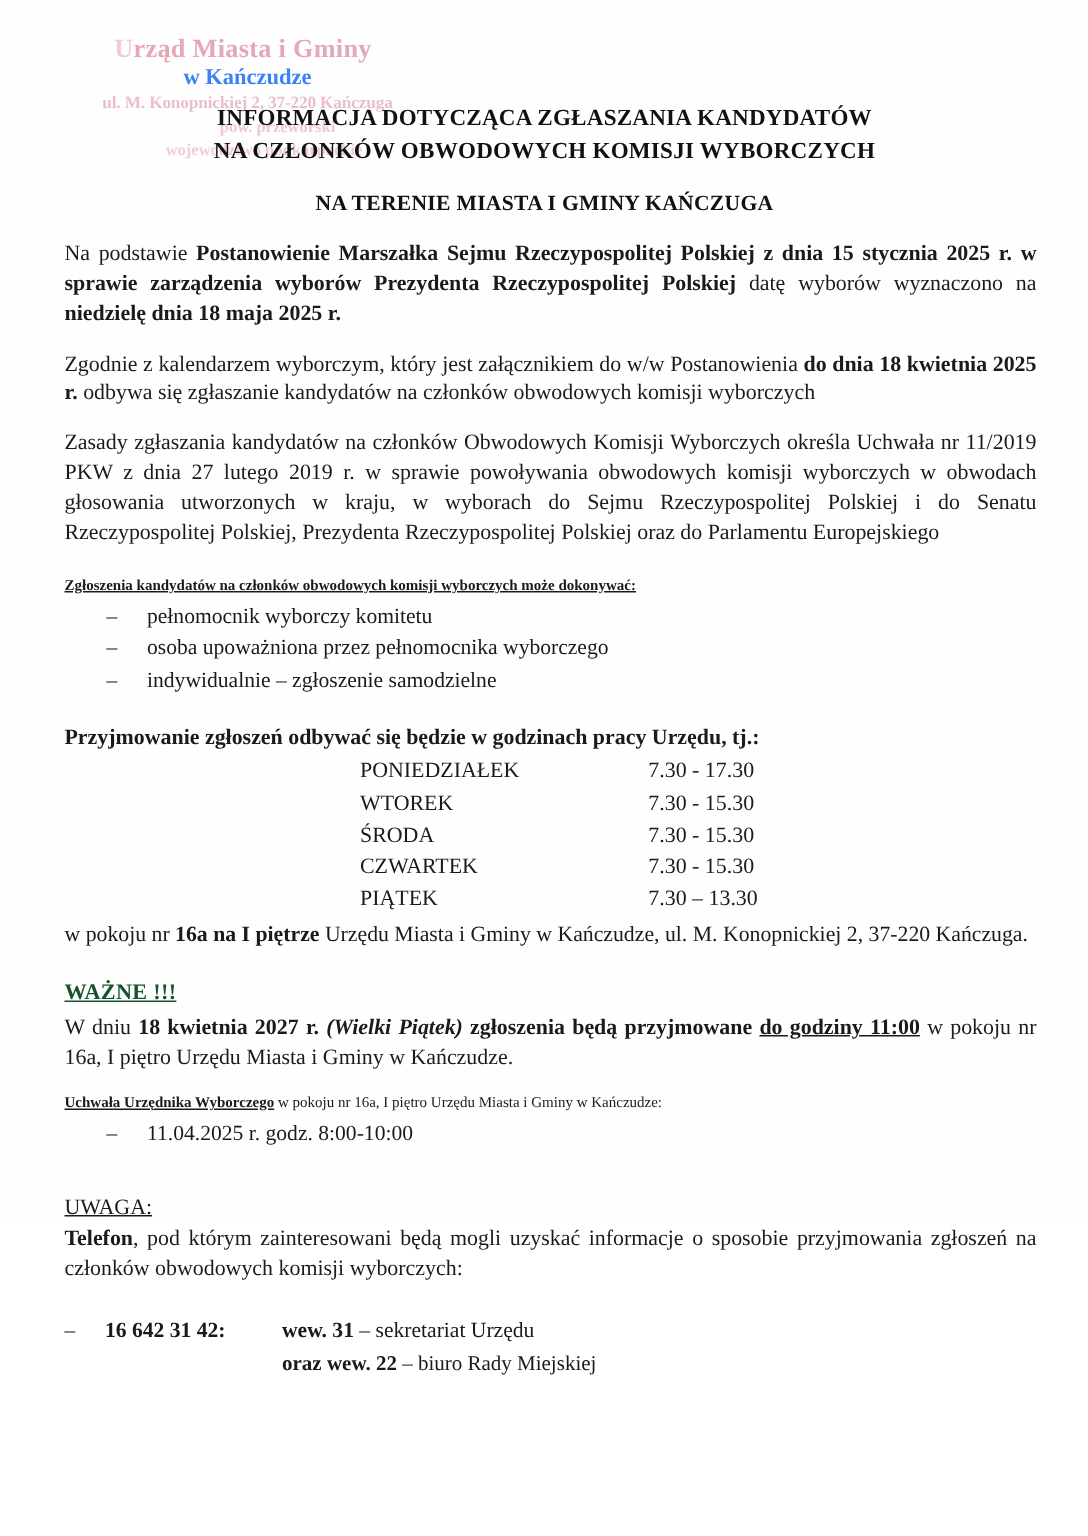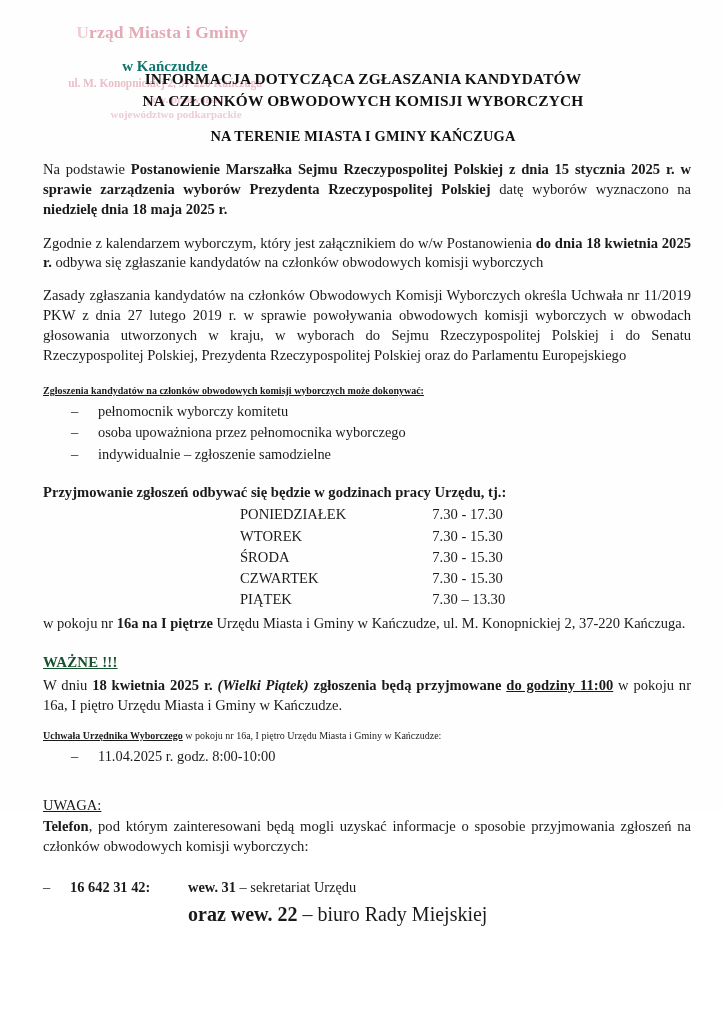--- a/index.html
+++ b/index.html
@@ -41,22 +41,22 @@
     font-weight: bold;
     color: #e4a9b6;
     letter-spacing: 0.2px;
     white-space: nowrap;
     margin-left: -6px;
   }
   .lh-l1 .faint { color: #f0cdd5; }
   .lh-l2 {
     font-size: 15px;
     font-weight: bold;
-    color: #0f766e;
-    margin-top: 15px;
+    color: #3b82f6;
+    margin-top: 1px;
   }
   .lh-l3 {
     font-size: 11.5px;
     font-weight: bold;
     color: #e9bfc8;
     margin-top: 2px;
     letter-spacing: -0.1px;
   }
   .lh-l4 {
     font-size: 11px;
@@ -194,21 +194,21 @@
     left: 0;
     top: 0;
   }
   .phone-num {
     font-weight: bold;
     display: inline-block;
     width: 118px;
   }
   .phone-ext { font-weight: bold; }
   .phone-sub {
-    font-size: 20px;
+    font-size: 14px;
     line-height: 1.5;
     padding-left: 145px;
   }
 
   .uwaga-head {
     font-size: 14.6px;
     text-decoration: underline;
     margin: 30px 0 3px 0;
   }
 </style>
@@ -269,21 +269,21 @@
           <td class="day">PIĄTEK</td>
           <td class="time">7.30 – 13.30</td>
         </tr>
       </tbody>
     </table>
 
     <div class="room-line"><span>w pokoju nr </span><b>16a na I piętrze</b><span> Urzędu Miasta i Gminy w Kańczudze, ul. M. Konopnickiej 2, 37-220 Kańczuga.</span></div>
 
     <div class="wazne">WAŻNE !!!</div>
 
-    <p class="para"><span>W dniu </span><b>18 kwietnia 2025 r.</b><span class="bi"> (Wielki Piątek)</span><b> zgłoszenia będą przyjmowane </b><b class="u">do godziny 11:00</b><span> w pokoju nr 16a, I piętro Urzędu Miasta i Gminy w Kańczudze.</span></p>
+    <p class="para"><span>W dniu </span><b>18 kwietnia 2027 r.</b><span class="bi"> (Wielki Piątek)</span><b> zgłoszenia będą przyjmowane </b><b class="u">do godziny 11:00</b><span> w pokoju nr 16a, I piętro Urzędu Miasta i Gminy w Kańczudze.</span></p>
 
     <div class="sect-head tight" style="text-decoration:none;"><span class="u">Uchwała Urzędnika Wyborczego</span><span style="font-weight:normal;"> w pokoju nr 16a, I piętro Urzędu Miasta i Gminy w Kańczudze:</span></div>
     <ul class="dash">
       <li>11.04.2025 r. godz. 8:00-10:00</li>
     </ul>
 
     <div class="uwaga-head">UWAGA:</div>
     <p class="para" style="margin-bottom:20px;"><b>Telefon</b><span>, pod którym zainteresowani będą mogli uzyskać informacje o sposobie przyjmowania zgłoszeń na członków obwodowych komisji wyborczych:</span></p>
     <div class="phone-block">
       <div class="phone-row"><span class="phone-num">16 642 31 42:</span><span class="phone-ext">wew. 31</span><span> – sekretariat Urzędu</span></div>

